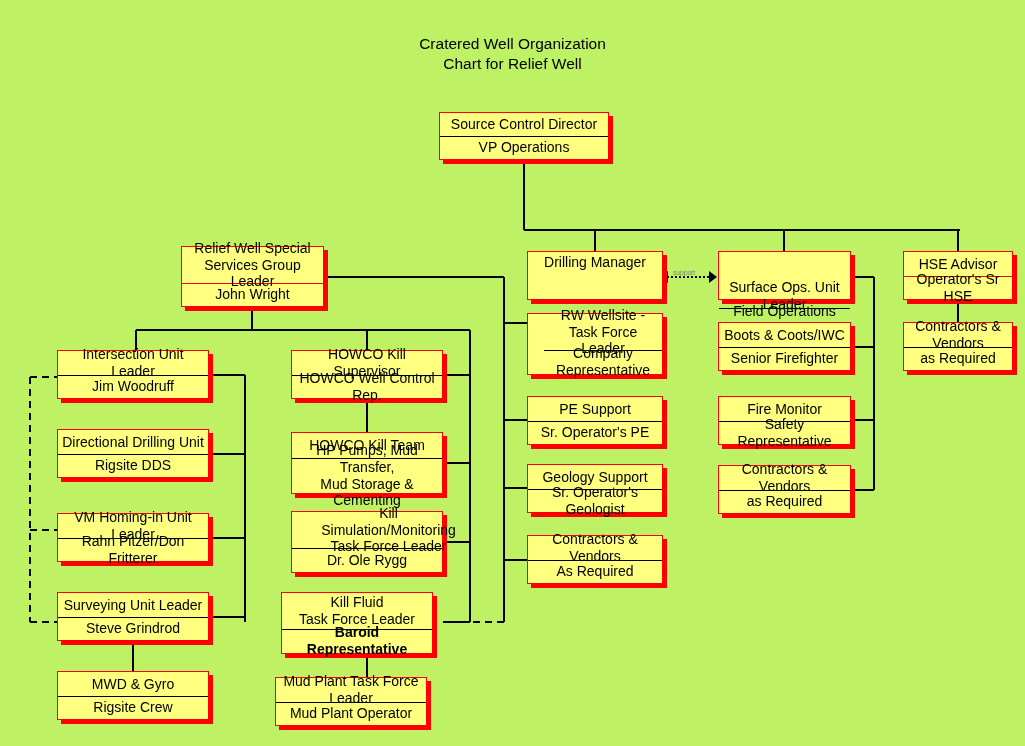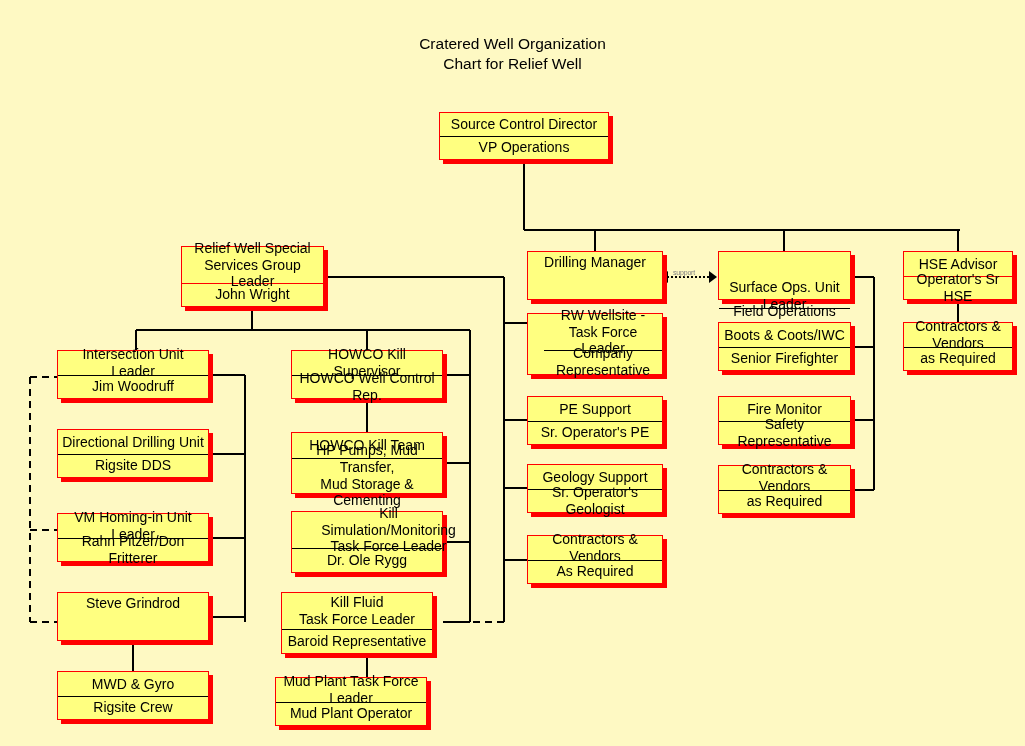--- a/index.html
+++ b/index.html
@@ -5,21 +5,21 @@
 <style>
   html, body {
     margin: 0;
     padding: 0;
     background: #ffffff;
   }
   #page {
     position: relative;
     width: 1025px;
     height: 746px;
-    background: #fef9c3;
+    background: #bef264;
     font-family: "Liberation Sans", sans-serif;
     overflow: hidden;
   }
   #connectors {
     position: absolute;
     left: 0;
     top: 0;
     width: 1025px;
     height: 746px;
   }
@@ -198,20 +198,21 @@
       </div>
       <div class="node" style="left: 57px; top: 429px; width: 152px; height: 49px;">
         <div class="cell top" style="height: 25px;">Directional Drilling Unit</div>
         <div class="cell bottom" style="height: 21px;">Rigsite DDS</div>
       </div>
       <div class="node" style="left: 57px; top: 513px; width: 152px; height: 49px;">
         <div class="cell top" style="height: 25px;">VM Homing-in Unit Leader</div>
         <div class="cell bottom" style="height: 21px;">Rahn Pitzer/Don Fritterer</div>
       </div>
       <div class="node" style="left: 57px; top: 592px; width: 152px; height: 49px;">
+        <div class="cell top" style="height: 25px;">Surveying Unit Leader</div>
         <div class="cell bottom" style="height: 21px;">Steve Grindrod</div>
       </div>
       <div class="node" style="left: 57px; top: 671px; width: 152px; height: 49px;">
         <div class="cell top" style="height: 25px;">MWD &amp; Gyro</div>
         <div class="cell bottom" style="height: 21px;">Rigsite Crew</div>
       </div>
       <div class="node" style="left: 291px; top: 350px; width: 152px; height: 49px;">
         <div class="cell top" style="height: 25px;">HOWCO Kill Supervisor</div>
         <div class="cell bottom" style="height: 21px;">HOWCO Well Control Rep.</div>
       </div>
@@ -221,21 +222,21 @@
 Mud Storage &amp; Cementing</div>
       </div>
       <div class="node" style="left: 291px; top: 511px; width: 152px; height: 62px;">
         <div class="cell top" style="height: 37px; padding-left: 46px;">Kill Simulation/Monitoring
 Task Force Leader</div>
         <div class="cell bottom" style="height: 22px;">Dr. Ole Rygg</div>
       </div>
       <div class="node" style="left: 281px; top: 592px; width: 152px; height: 62px;">
         <div class="cell top" style="height: 37px;">Kill Fluid
 Task Force Leader</div>
-        <div class="cell bottom" style="height: 22px;">Baroid Representative</div>
+        <div class="cell bottom" style="height: 22px; font-weight: bold;">Baroid Representative</div>
       </div>
       <div class="node" style="left: 275px; top: 677px; width: 152px; height: 49px;">
         <div class="cell top" style="height: 25px;">Mud Plant Task Force Leader</div>
         <div class="cell bottom" style="height: 21px;">Mud Plant Operator</div>
       </div>
     </div>
 
 </div>
 
 </body></html>

